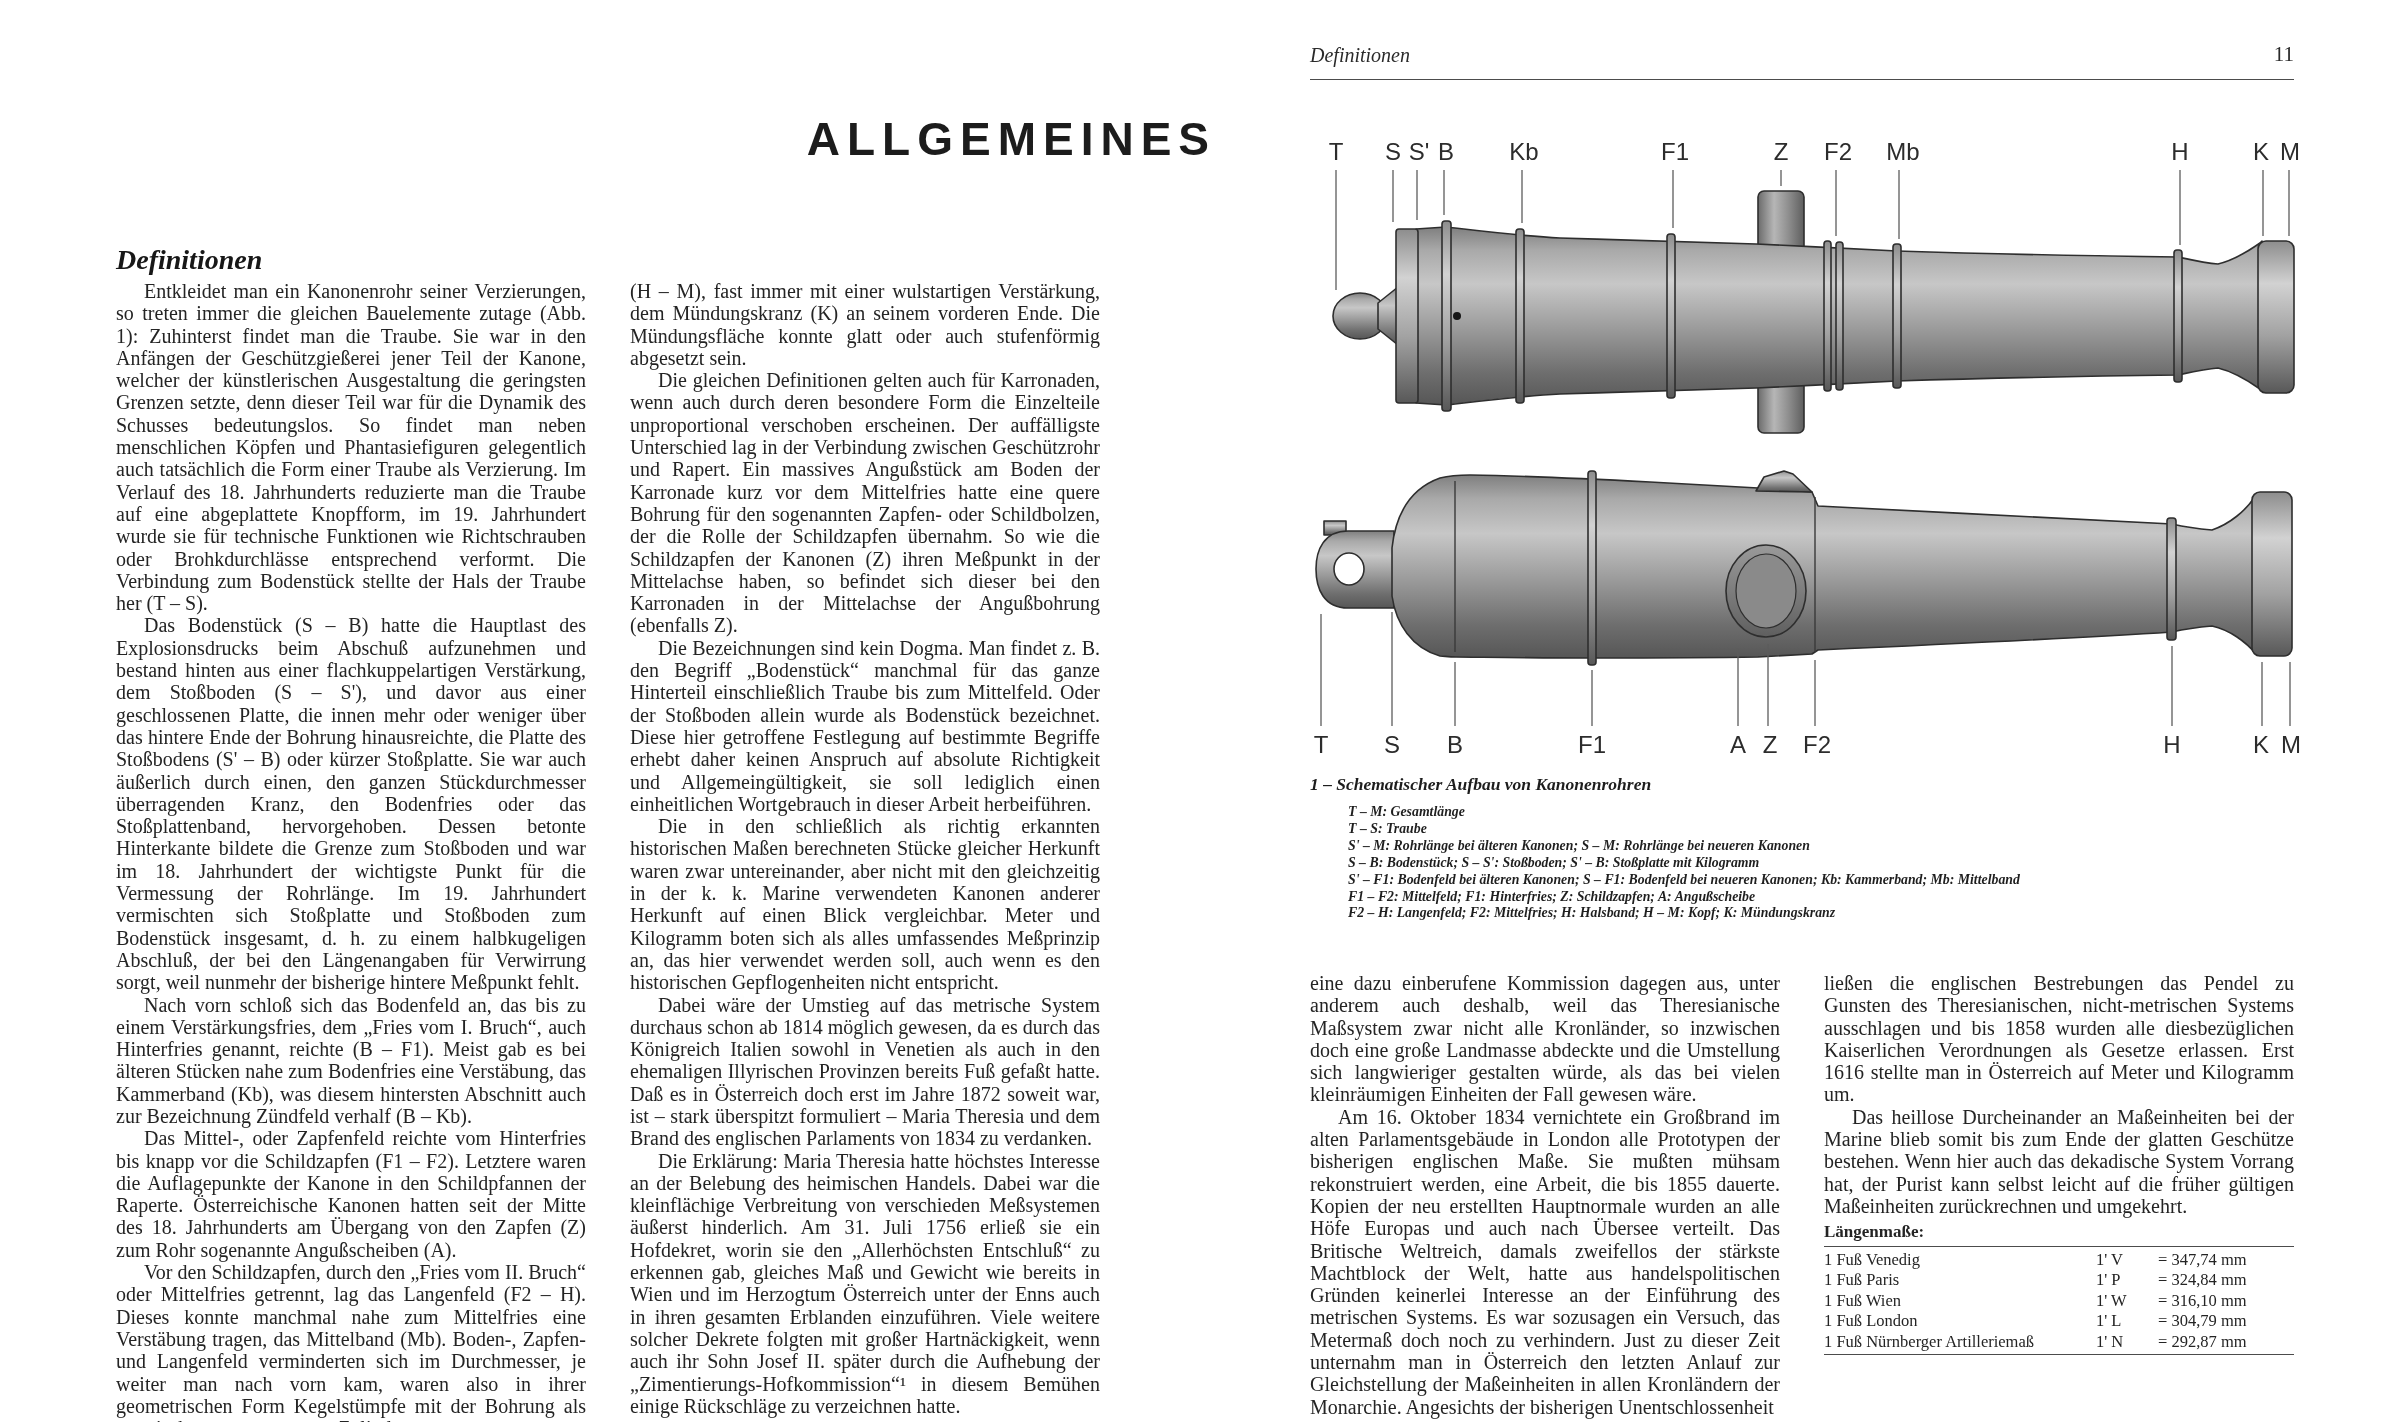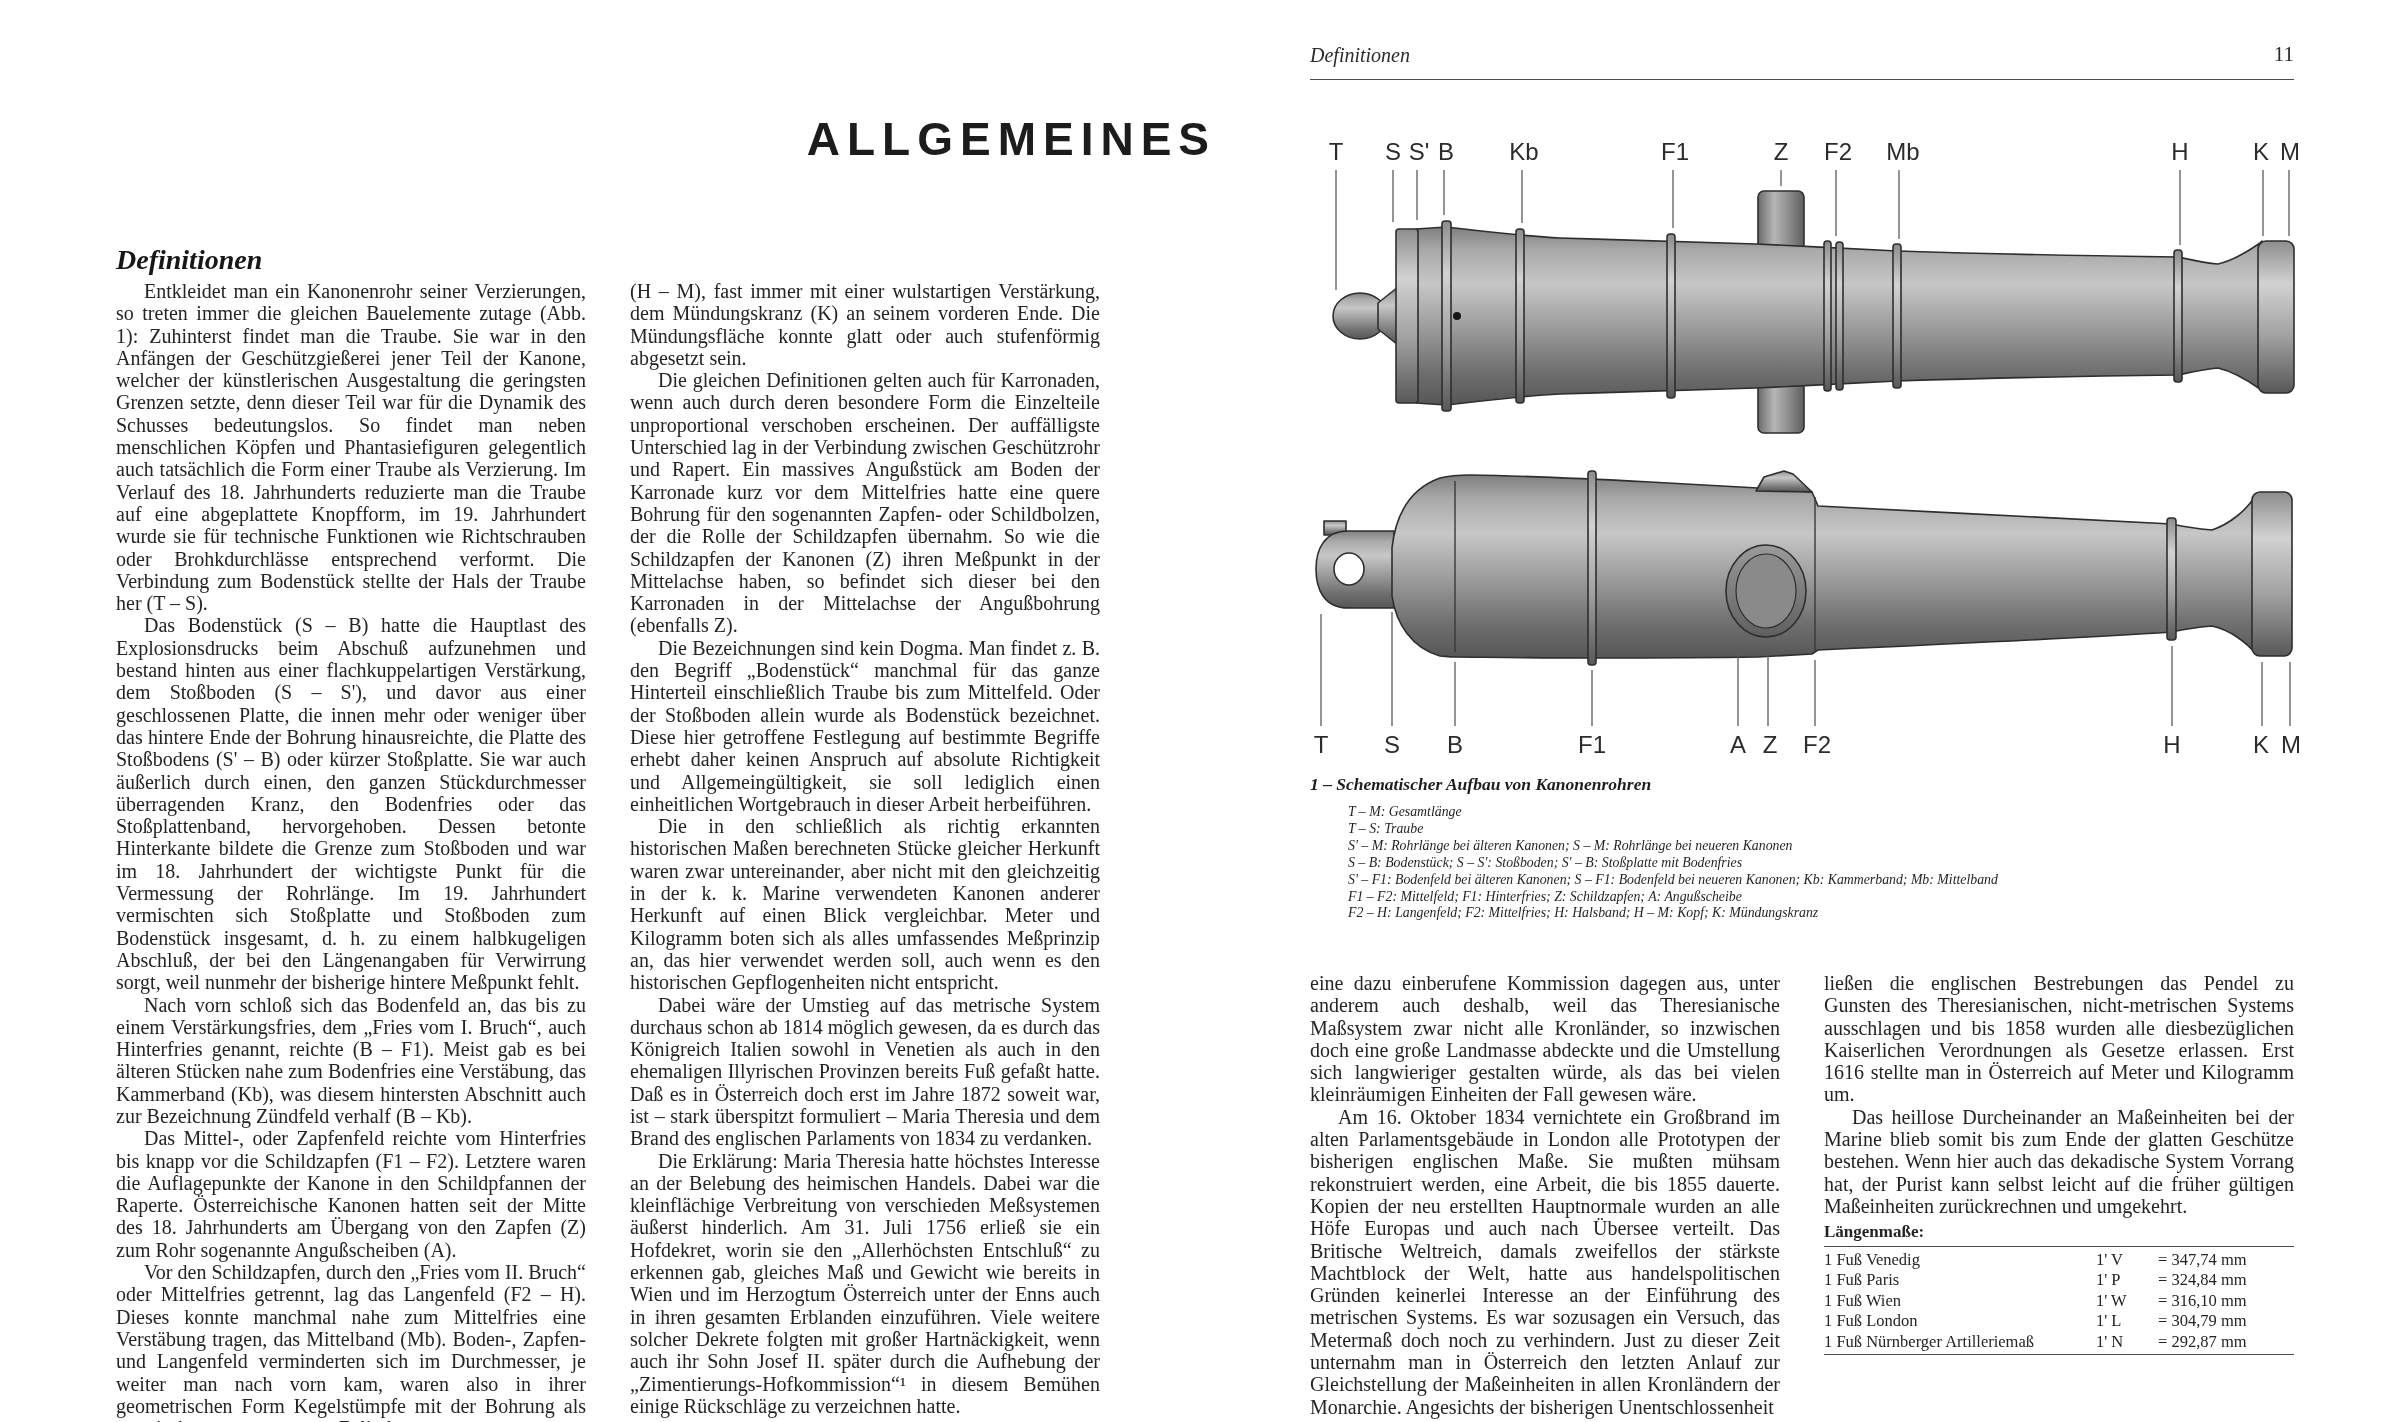--- a/index.html
+++ b/index.html
@@ -21,21 +21,21 @@
   
   .running-title{left:1310px;top:44px;font-style:italic;font-size:20px;color:#2a2a2a;}
   .page-number{left:2190px;top:42px;width:104px;text-align:right;font-size:21px;color:#2a2a2a;}
   .header-rule{left:1310px;top:79px;width:984px;height:0;border-top:1.6px solid #4c4c4c;}
   
   .figure-svg{left:1290px;top:120px;}
   .lbl{font-family:"Liberation Sans","DejaVu Sans",sans-serif;font-size:24px;fill:#2c2c2c;}
   .tick{stroke:#5c5c5c;stroke-width:1.3;}
   .gun{stroke:#2e2e2e;stroke-width:1.6;stroke-linejoin:round;}
   .fig-caption{left:1310px;top:774px;font-weight:700;font-style:italic;font-size:17.5px;color:#1d1d1d;}
-  .fig-legend{left:1348px;top:804px;font-style:italic;font-weight:400;font-size:13.8px;
+  .fig-legend{left:1348px;top:804px;font-style:italic;font-weight:700;font-size:13.8px;
               line-height:16.9px;color:#1f1f1f;}
   
   .measure-table{left:1824px;top:1222px;width:470px;font-size:16.5px;color:#242424;}
   .measure-table .t-title{font-weight:700;font-size:17px;margin-bottom:4px;}
   .measure-table .t-rule{border-top:1.8px solid #4c4c4c;margin:2px 0 3px 0;}
   .t-row{display:grid;grid-template-columns:272px 62px 1fr;line-height:20.4px;}
 </style>
 </head>
 <body>
 
@@ -206,21 +206,21 @@
         <text class="lbl" text-anchor="middle" x="2261" y="753">K</text>
         <text class="lbl" text-anchor="middle" x="2291" y="753">M</text>
       </g>
     </svg>
 
     <div class="abs fig-caption">1 – Schematischer Aufbau von Kanonenrohren</div>
     <div class="abs fig-legend">
       <div>T – M: Gesamtlänge</div>
       <div>T – S: Traube</div>
       <div>S' – M: Rohrlänge bei älteren Kanonen;  S – M: Rohrlänge bei neueren Kanonen</div>
-      <div>S – B: Bodenstück;  S – S': Stoßboden;  S' – B: Stoßplatte mit Bodenfries</div>
+      <div>S – B: Bodenstück;  S – S': Stoßboden;  S' – B: Stoßplatte mit Kilogramm</div>
       <div>S' – F1: Bodenfeld bei älteren Kanonen;  S – F1: Bodenfeld bei neueren Kanonen; Kb: Kammerband;  Mb: Mittelband</div>
       <div>F1 – F2: Mittelfeld;  F1: Hinterfries;  Z: Schildzapfen;  A: Angußscheibe</div>
       <div>F2 – H: Langenfeld;  F2: Mittelfries;  H: Halsband; H – M: Kopf;  K: Mündungskranz</div>
     </div>
 
     <div class="abs textcol col-r1">
       <p class="noindent">eine dazu einberufene Kommission dagegen aus, unter anderem auch deshalb, weil das Theresianische Maßsystem zwar nicht alle Kronländer, so inzwischen doch eine große Landmasse abdeckte und die Umstellung sich langwieriger gestalten würde, als das bei vielen kleinräumigen Einheiten der Fall gewesen wäre.</p>
       <p>Am 16. Oktober 1834 vernichtete ein Großbrand im alten Parlamentsgebäude in London alle Prototypen der bisherigen englischen Maße. Sie mußten mühsam rekonstruiert werden, eine Arbeit, die bis 1855 dauerte. Kopien der neu erstellten Hauptnormale wurden an alle Höfe Europas und auch nach Übersee verteilt. Das Britische Weltreich, damals zweifellos der stärkste Machtblock der Welt, hatte aus handelspolitischen Gründen keinerlei Interesse an der Einführung des metrischen Systems. Es war sozusagen ein Versuch, das Metermaß doch noch zu verhindern. Just zu dieser Zeit unternahm man in Österreich den letzten Anlauf zur Gleichstellung der Maßeinheiten in allen Kronländern der Monarchie. Angesichts der bisherigen Unentschlossenheit</p>
     </div>
     <div class="abs textcol col-r2">

